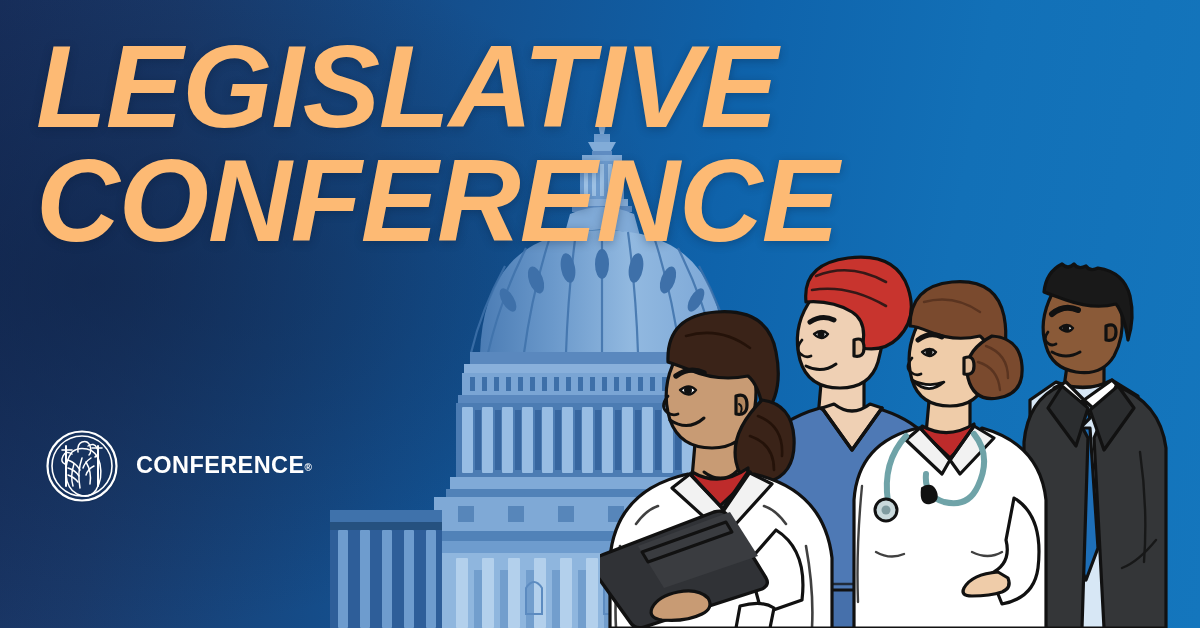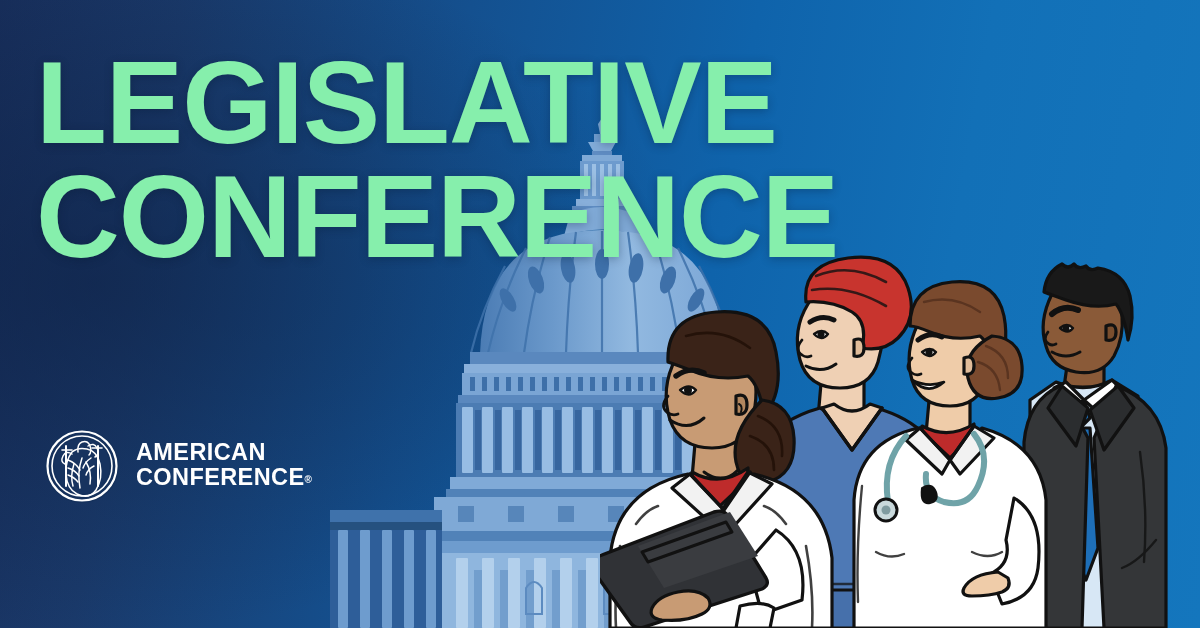--- a/index.html
+++ b/index.html
@@ -33,27 +33,28 @@
   
   .capitol{
     position:absolute;
     left:330px;top:118px;
     width:560px;height:510px;
   }
   .capitol svg{display:block;width:100%;height:100%;}
 
   
   .title-block{
-    position:absolute;left:36px;top:50px;
+    position:absolute;left:36px;top:34px;
     z-index:8;
-    color:#86efac;
+    color:#fdba74;
     font-weight:700;
     letter-spacing:-0.5px;
     line-height:0.93;
     text-shadow:0 2px 10px rgba(8,22,48,.30);
+    font-style:italic;
   }
   .title-line{
     display:block;
     font-size:117px;
     font-family:"Liberation Sans Narrow","Liberation Sans", sans-serif;
     transform:scaleX(1.0);
     transform-origin:left center;
     white-space:nowrap;
   }
   .title-line.l1{font-size:116px;letter-spacing:-1px;}
@@ -524,18 +525,17 @@
           <path d="M50 38 q-6 3 -8 9"></path>
 
           <path d="M22 18 v40" stroke-width="2"></path>
           <path d="M54 18 v40" stroke-width="2"></path>
           <path d="M18 22 h10" stroke-width="1.6"></path>
           <path d="M48 20 h10" stroke-width="1.6"></path>
         </g>
       </svg>
     </div>
     <div class="logo-words">
-      <span class="lw">AMERICAN</span>
       <span class="lw"><span>CONFERENCE</span><span class="reg">®</span></span>
     </div>
   </div>
 
 </div>
 
 </body></html>

